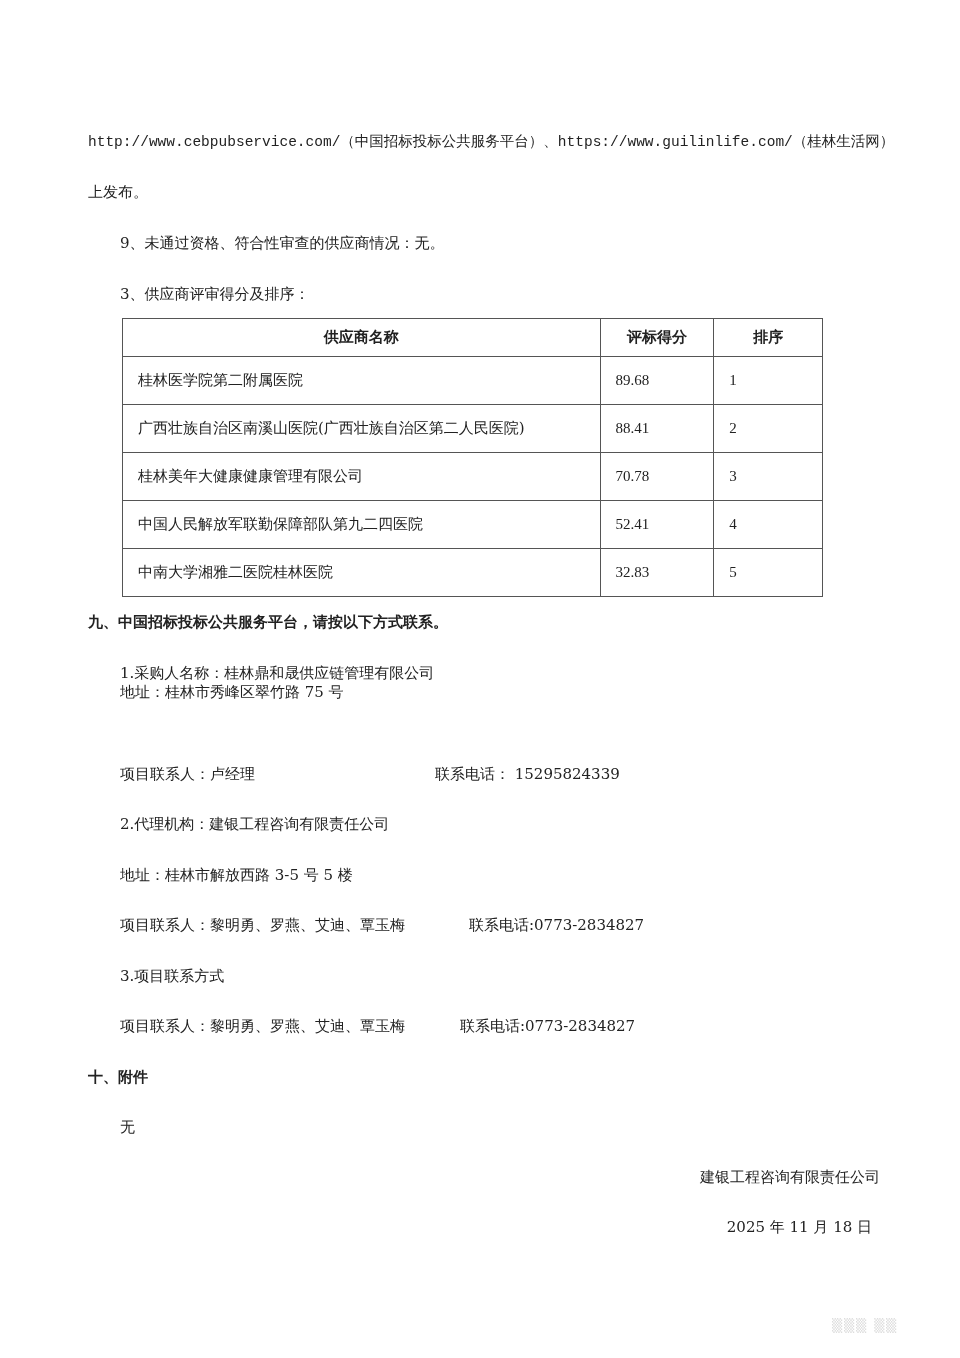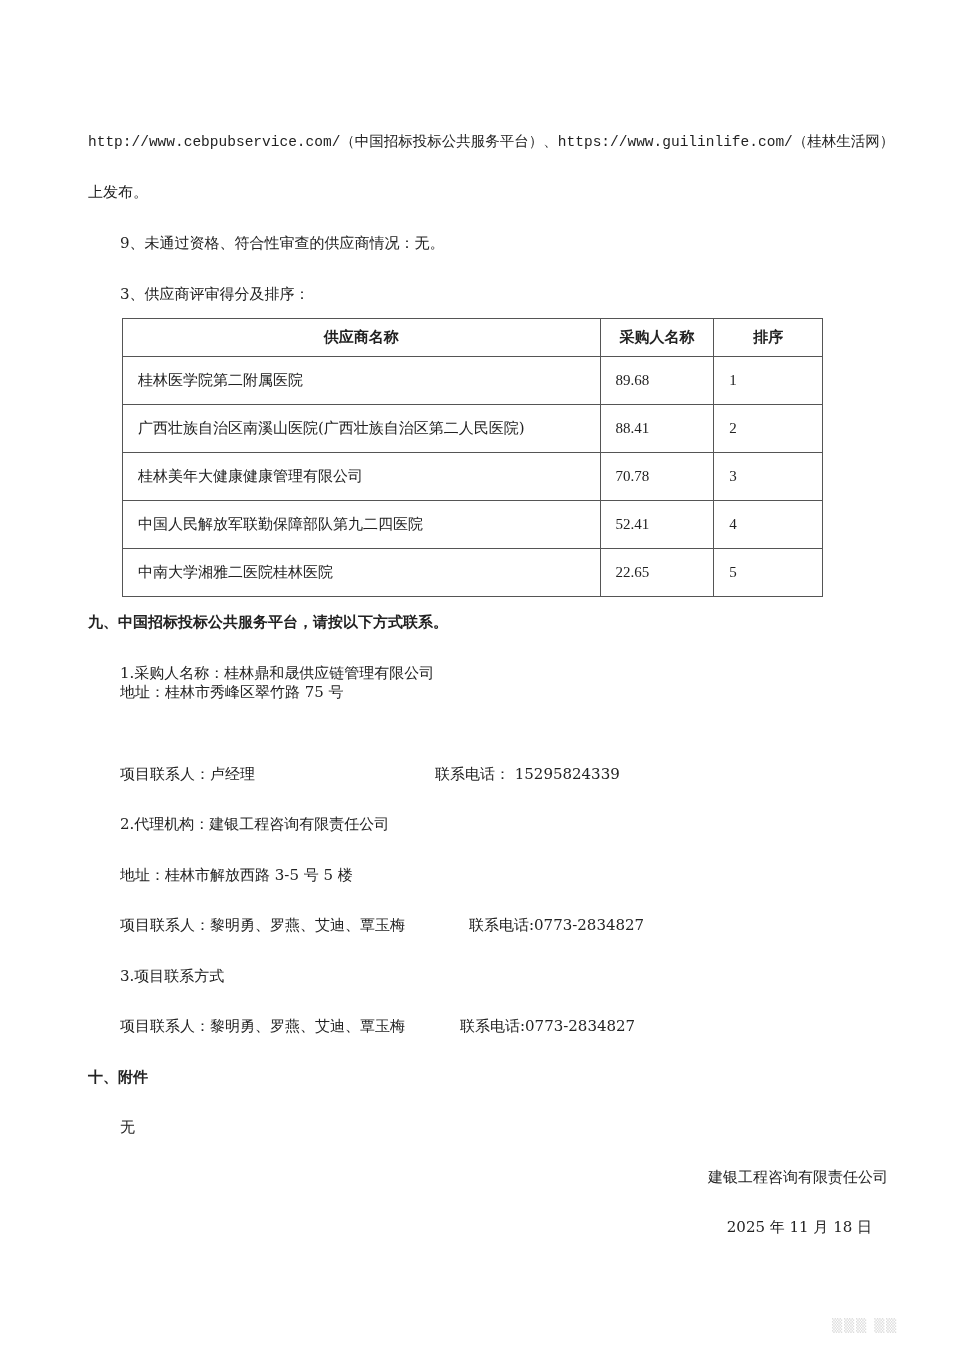--- a/index.html
+++ b/index.html
@@ -37,21 +37,21 @@
 <div class="line mono" style="left:88px; top:132px;">http://www.cebpubservice.com/（中国招标投标公共服务平台）、https://www.guilinlife.com/（桂林生活网）</div>
 <div class="line" style="left:88px; top:182px;text-align:center;">上发布。</div>
 
 <div class="line" style="left:120px; top:233px;">9、未通过资格、符合性审查的供应商情况：无。</div>
 <div class="line" style="left:120px; top:284px;">3、供应商评审得分及排序：</div>
 
 <table class="scores">
   <thead>
     <tr>
       <th class="c1">供应商名称</th>
-      <th class="c2">采购人名称</th>
+      <th class="c2">评标得分</th>
       <th class="c3">排序</th>
     </tr>
   </thead>
   <tbody>
     <tr>
       <td>桂林医学院第二附属医院</td>
       <td class="num">89.68</td>
       <td class="num">1</td>
     </tr>
     <tr>
@@ -64,21 +64,21 @@
       <td class="num">70.78</td>
       <td class="num">3</td>
     </tr>
     <tr>
       <td>中国人民解放军联勤保障部队第九二四医院</td>
       <td class="num">52.41</td>
       <td class="num">4</td>
     </tr>
     <tr>
       <td>中南大学湘雅二医院桂林医院</td>
-      <td class="num">22.65</td>
+      <td class="num">32.83</td>
       <td class="num">5</td>
     </tr>
   </tbody>
 </table>
 
 <div class="line bold" style="left:88px; top:612px;">九、中国招标投标公共服务平台，请按以下方式联系。</div>
 <div class="line" style="left:120px; top:663px;">1.采购人名称：桂林鼎和晟供应链管理有限公司</div>
 <div class="line" style="left:120px; top:682px;">地址：桂林市秀峰区翠竹路 75 号</div>
 <div class="line" style="left:120px; top:764px;">项目联系人：卢经理</div>
 <div class="line" style="left:435px; top:764px;">联系电话：  15295824339</div>
@@ -86,16 +86,16 @@
 <div class="line" style="left:120px; top:865px;">地址：桂林市解放西路 3-5 号 5 楼</div>
 <div class="line" style="left:120px; top:915px;">项目联系人：黎明勇、罗燕、艾迪、覃玉梅</div>
 <div class="line" style="left:469px; top:915px;">联系电话:0773-2834827</div>
 <div class="line" style="left:120px; top:966px;">3.项目联系方式</div>
 <div class="line" style="left:120px; top:1016px;">项目联系人：黎明勇、罗燕、艾迪、覃玉梅</div>
 <div class="line" style="left:460px; top:1016px;">联系电话:0773-2834827</div>
 
 <div class="line bold" style="left:88px; top:1067px;">十、附件</div>
 <div class="line" style="left:120px; top:1117px;">无</div>
 
-<div class="line" style="right:72px; top:1167px;">建银工程咨询有限责任公司</div>
+<div class="line" style="right:80px; top:1167px;">建银工程咨询有限责任公司</div>
 <div class="line" style="right:88px; top:1217px;">2025 年 11 月 18 日</div>
 
 <div class="watermark">▒▒▒ ▒▒</div>
 
 </body></html>

